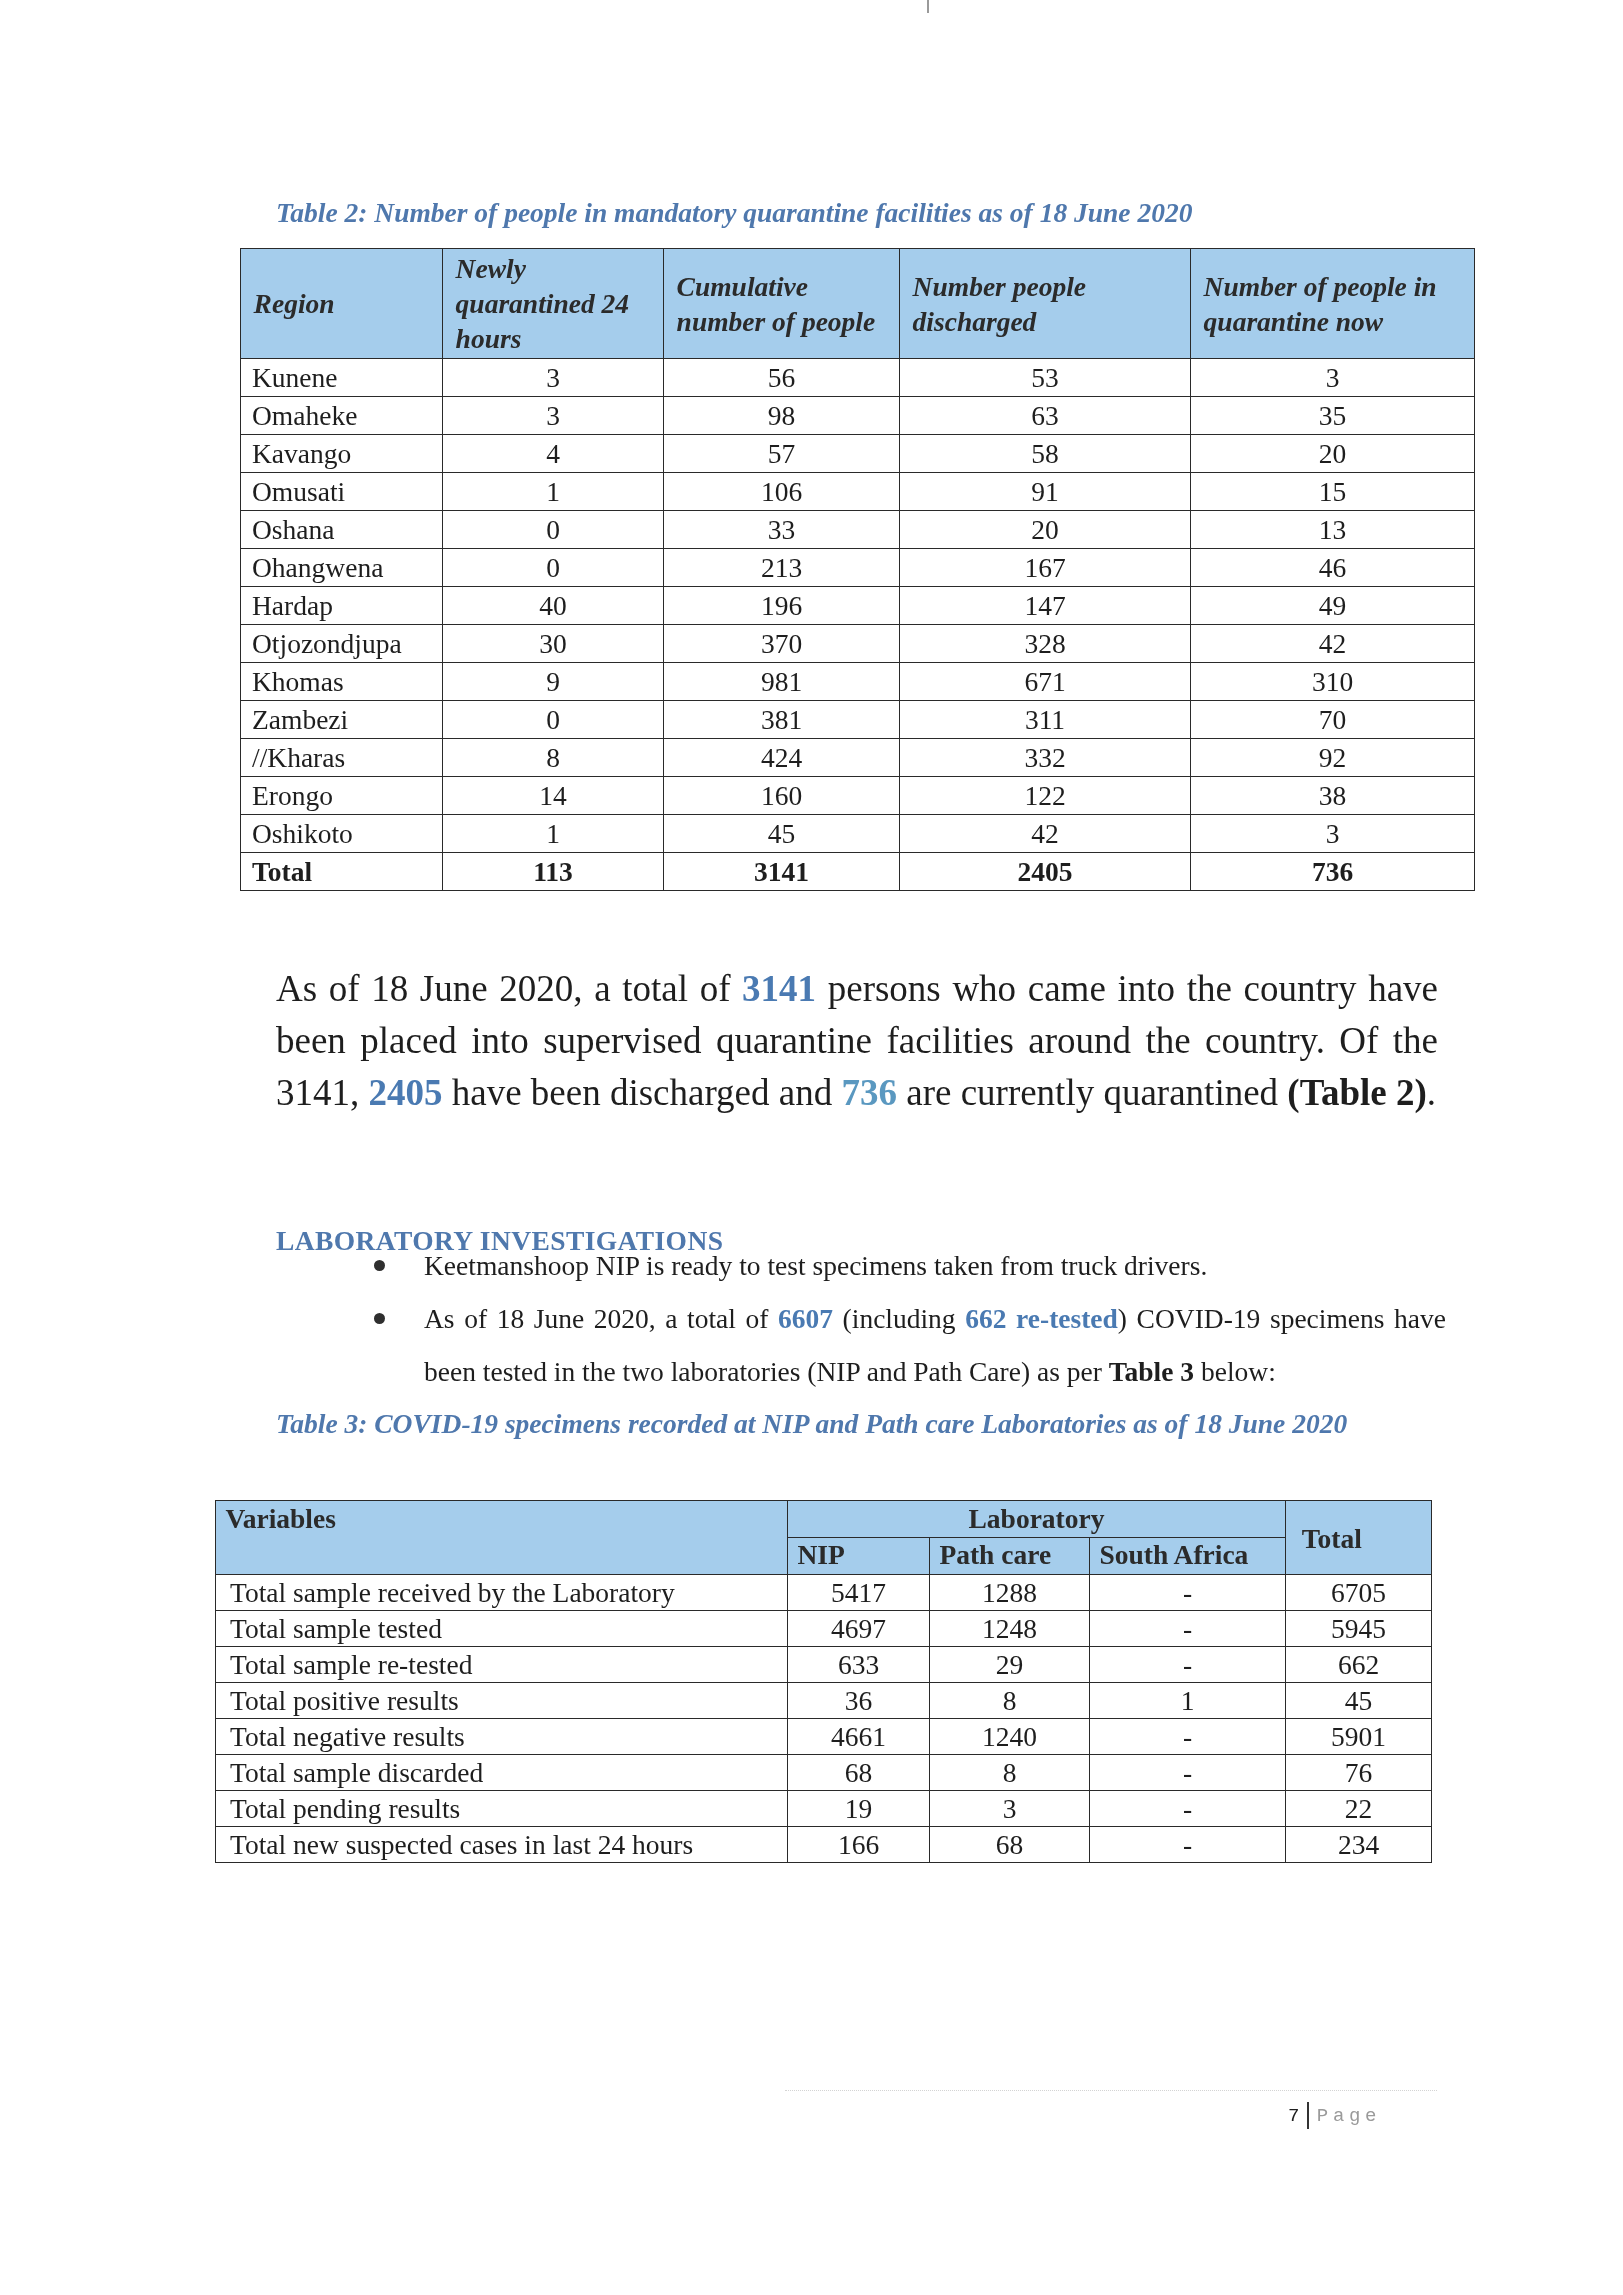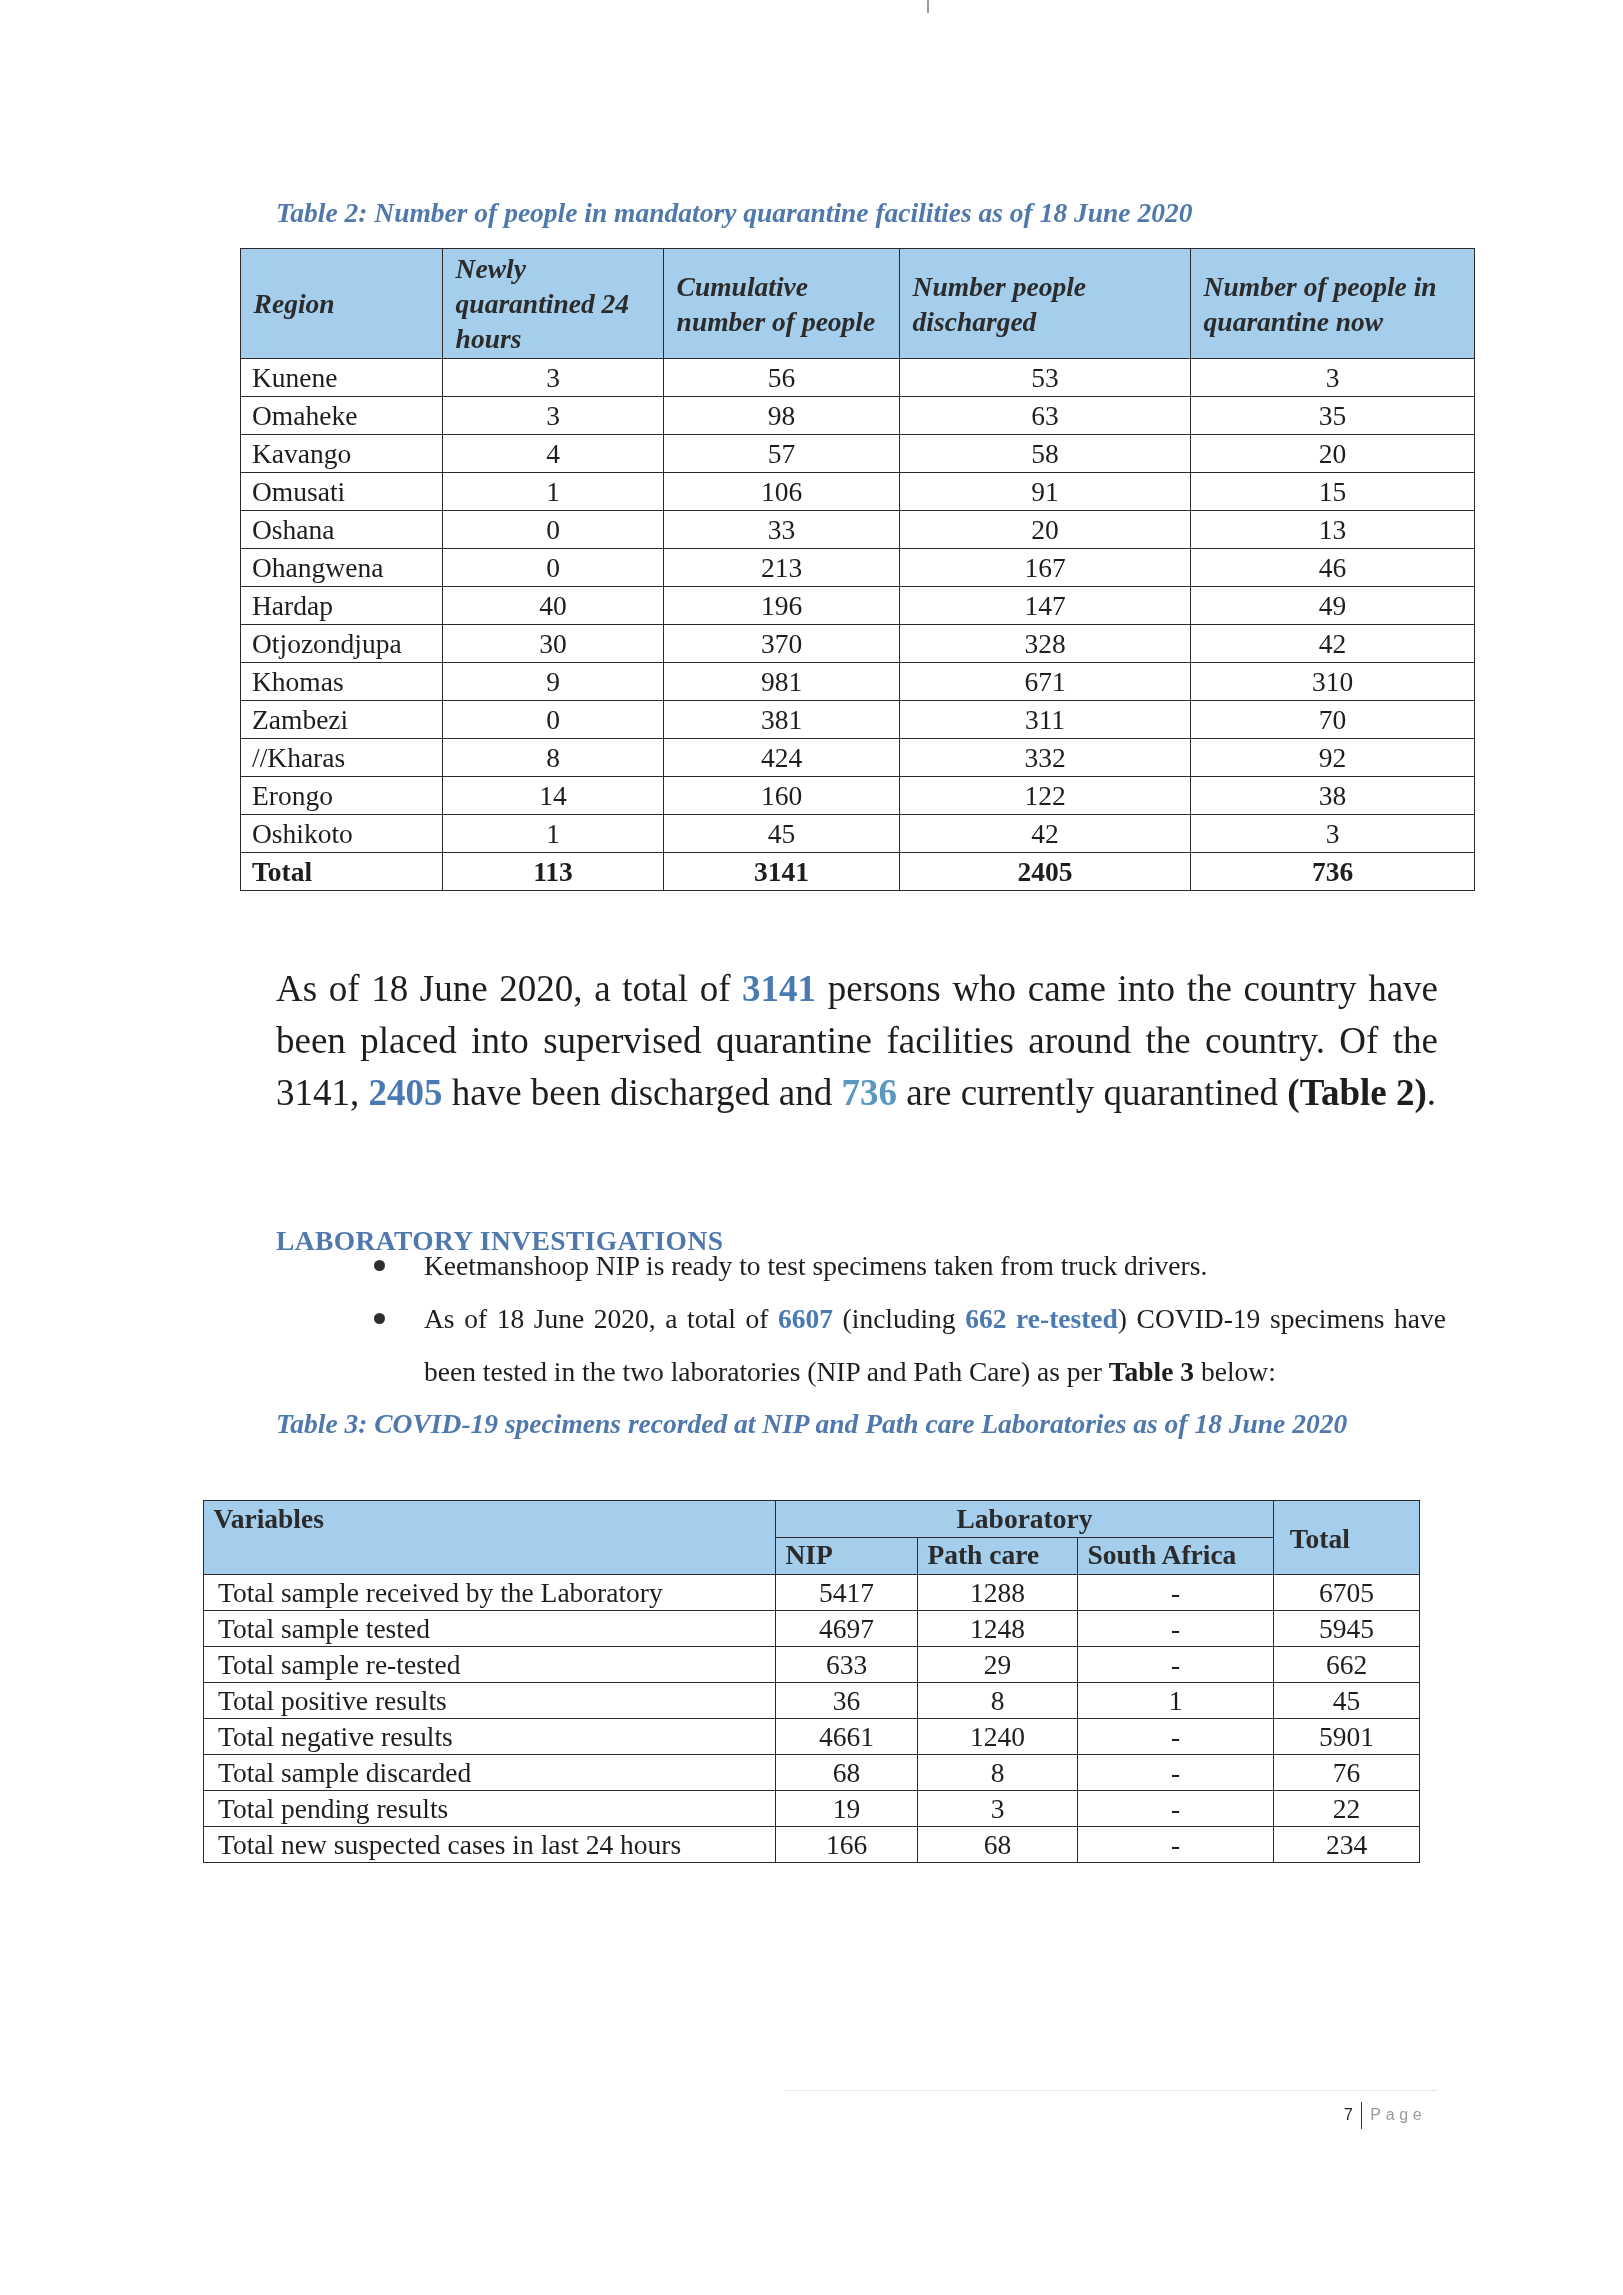--- a/index.html
+++ b/index.html
@@ -36,31 +36,31 @@
   .blue2 { color: #5a98c0; font-weight: bold; }
   .bold { font-weight: bold; }
 
   #lab-heading { position: absolute; left: 276px; top: 1225px; font-size: 27.5px; font-weight: bold; color: #4f78ad; letter-spacing: 0.4px; }
 
   .bullet-list { position: absolute; left: 276px; width: 1162px; top: 1231px; margin: 8px; padding: 0; list-style: none; font-size: 27.5px; line-height: 53px; }
   .bullet-list li { position: relative; padding-left: 140px; }
   .bullet-list .dot { position: absolute; left: 90px; top: 21px; width: 11px; height: 11px; border-radius: 50%; background: #2f2f2f; }
 
   
-  #table3 { left: 203px; top: 1500px; width: 1216px; font-size: 27.5px; }
+  #table3 { left: 215px; top: 1500px; width: 1216px; font-size: 27.5px; }
   #table3 th { line-height: 31px; padding: 1.6px 0 0 9.4px; }
   #table3 th.center { text-align: center; padding-left: 0; }
   #table3 th.total { vertical-align: middle; padding-left: 15.7px; }
   #table3 td { height: 35px; line-height: 35px; text-align: center; }
   #table3 td.name { text-align: left; padding-left: 14px; }
   #table3 tr.bold-row td { font-weight: normal; }
 
   
   #footer-rule { position: absolute; left: 785px; top: 2090px; width: 652px; border-top: 1.6px dotted #d4d4d4; }
-  #footer { position: absolute; left: 1344px; top: 2102px; font-family: Liberation Sans, sans-serif; font-size: 16px; }
+  #footer { position: absolute; left: 1288px; top: 2102px; font-family: Liberation Mono, monospace; font-size: 19px; }
   #footer .num { color: #1e1e1e; }
   #footer .sep { display: inline-block; width: 1.6px; height: 27px; background: #333; vertical-align: middle; margin: 0 7.9px; }
   #footer .pg { color: #9a9a9a; letter-spacing: 4.7px; }
 </style>
 </head>
 <body>
 
 <div class="scan-mark"></div>
 
 <div id="t2-caption" class="caption">Table 2: Number of people in mandatory quarantine facilities as of 18 June 2020</div>

